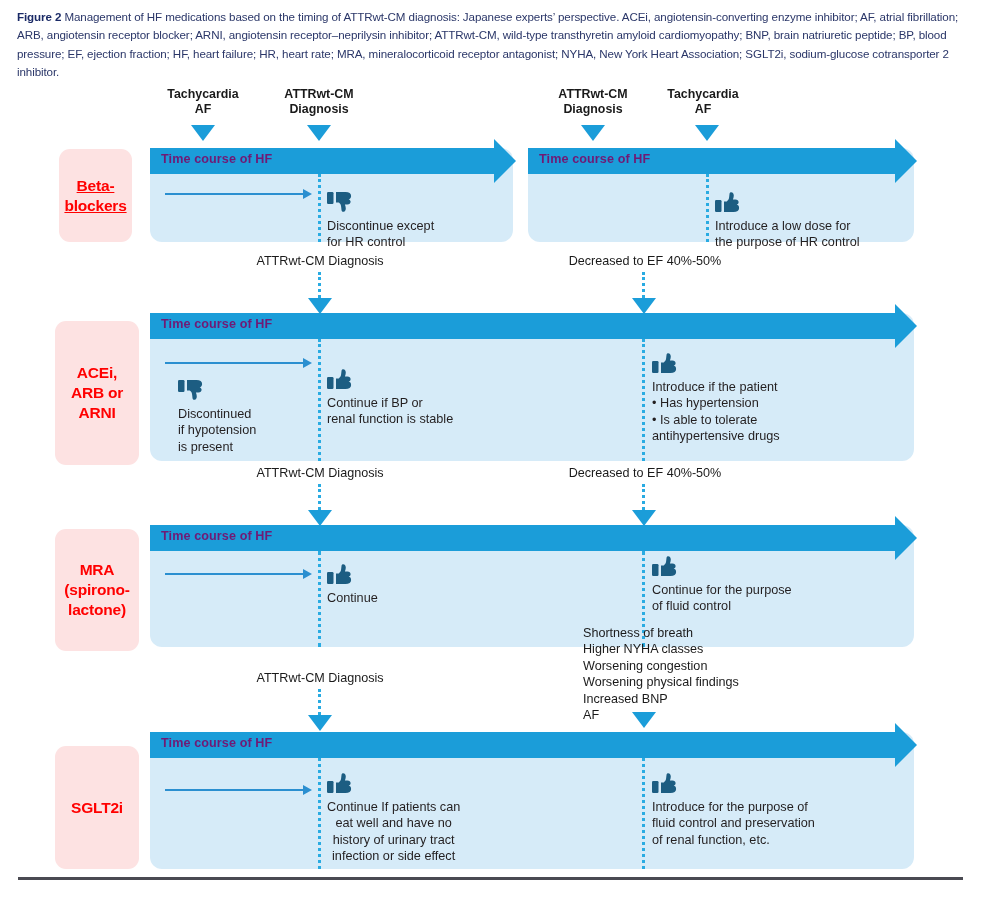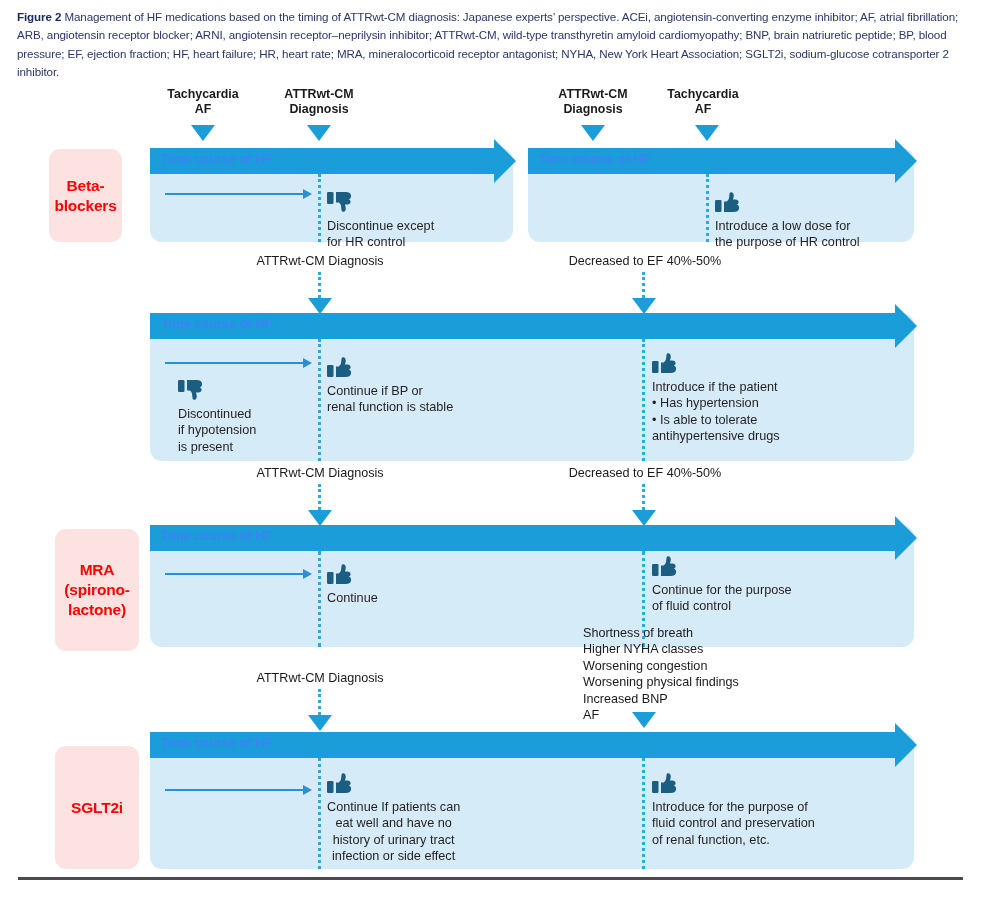--- a/index.html
+++ b/index.html
@@ -62,21 +62,21 @@
     position:absolute;left:0;top:0;height:26px;right:21px;
     background:#1b9dd9;
   }
   .bar .head{
     position:absolute;right:0;top:-9px;width:0;height:0;
     border-top:22px solid transparent;
     border-bottom:22px solid transparent;
     border-left:22px solid #1b9dd9;
   }
   .bar .blabel{
-    position:absolute;left:11px;top:4px;color:#3b82f6;
+    position:absolute;left:11px;top:4px;color:#701a75;
     font-size:12.6px;font-weight:bold;letter-spacing:0.1px;
     white-space:nowrap;
   }
 
   
   .thinarrow{position:absolute;height:10px;}
   .thinarrow .tshaft{
     position:absolute;left:0;top:4px;right:8px;height:2px;background:#2b8fd0;
   }
   .thinarrow .thead{
@@ -132,21 +132,21 @@
   <div class="mk-label" style="left: 529px; top: 1px; width: 128px; white-space: pre-line;">ATTRwt-CM
 Diagnosis</div>
   <div class="mk-label" style="left: 643px; top: 1px; width: 120px; white-space: pre-line;">Tachycardia
 AF</div>
 
   <div class="tri" style="left:191px;top:39px;"></div>
   <div class="tri" style="left:307px;top:39px;"></div>
   <div class="tri" style="left:581px;top:39px;"></div>
   <div class="tri" style="left:695px;top:39px;"></div>
 
-  <div class="drugbox" style="left: 49px; top: 63px; width: 73px; height: 93px; white-space: pre-line;">Beta-
+  <div class="drugbox" style="left: 59px; top: 63px; width: 73px; height: 93px; white-space: pre-line; text-decoration: underline;">Beta-
 blockers</div>
 
   <div class="panel" style="left:150px;top:62px;width:363px;height:94px;"></div>
   <div class="panel" style="left:528px;top:62px;width:386px;height:94px;"></div>
 
   <div class="bar" style="left:150px;top:62px;width:366px;">
     <div class="shaft"></div>
       <div class="head"></div>
     <div class="blabel">Time course of HF</div>
   </div>
@@ -187,37 +187,40 @@
   </div>
 
   <div class="mk-label plain" style="left: 230px; top: 168px; width: 180px; white-space: pre-line;">ATTRwt-CM Diagnosis</div>
   <div class="mk-label plain" style="left: 540px; top: 168px; width: 210px; white-space: pre-line;">Decreased to EF 40%-50%</div>
 
   <div class="dotline" style="left:318px;top:186px;height:26px;"></div>
   <div class="dotline" style="left:642px;top:186px;height:26px;"></div>
   <div class="tri" style="left:308px;top:212px;"></div>
   <div class="tri" style="left:632px;top:212px;"></div>
 
+  <div class="drugbox" style="left: 55px; top: 235px; width: 84px; height: 144px; white-space: pre-line;">ACEi,
+ARB or
+ARNI</div>
 
   <div class="panel" style="left:150px;top:227px;width:764px;height:148px;"></div>
   <div class="bar" style="left:150px;top:227px;width:767px;">
     <div class="shaft"></div>
       <div class="head"></div>
     <div class="blabel">Time course of HF</div>
   </div>
 
   <div class="dotline" style="left:318px;top:253px;height:122px;"></div>
   <div class="dotline" style="left:642px;top:253px;height:122px;"></div>
 
   <div class="thinarrow" style="left:165px;top:272px;width:147px;">
     <div class="tshaft"></div>
       <div class="thead"></div>
   </div>
 
-  <div class="anno mid" style="left:327px;top:268px;width:190px;justify-content:center;">
+  <div class="anno mid" style="left:327px;top:280px;width:190px;justify-content:center;">
     <span class="thumb">
       <svg width="26" height="24" viewBox="0 0 26 24">
         <rect x="0" y="10" width="6.5" height="12" rx="1.2" fill="#1c5d82"></rect>
         <path d="M9 22 h9.5 c3.6 0 5.6 -1.3 5.6 -4 c0 -2.0 -1.1 -3.0 -2.4 -3.4 c1.2 -0.4 1.9 -1.2 1.9 -2.4 c0 -1.6 -1.3 -2.6 -3.1 -2.6 h-2.6 c0.5 -1.4 0.9 -2.6 0.9 -4 c0 -2.2 -1.3 -3.4 -2.6 -3.4 c-1.0 0 -1.6 0.6 -1.7 1.8 l-0.4 3.6 c-0.2 1.7 -1.1 3.0 -2.3 3.8 h-2.8 z" fill="#1c5d82"></path>
       </svg>
     </span>
     <span class="atext">Continue if BP or
 renal function is stable</span>
   </div>
 

